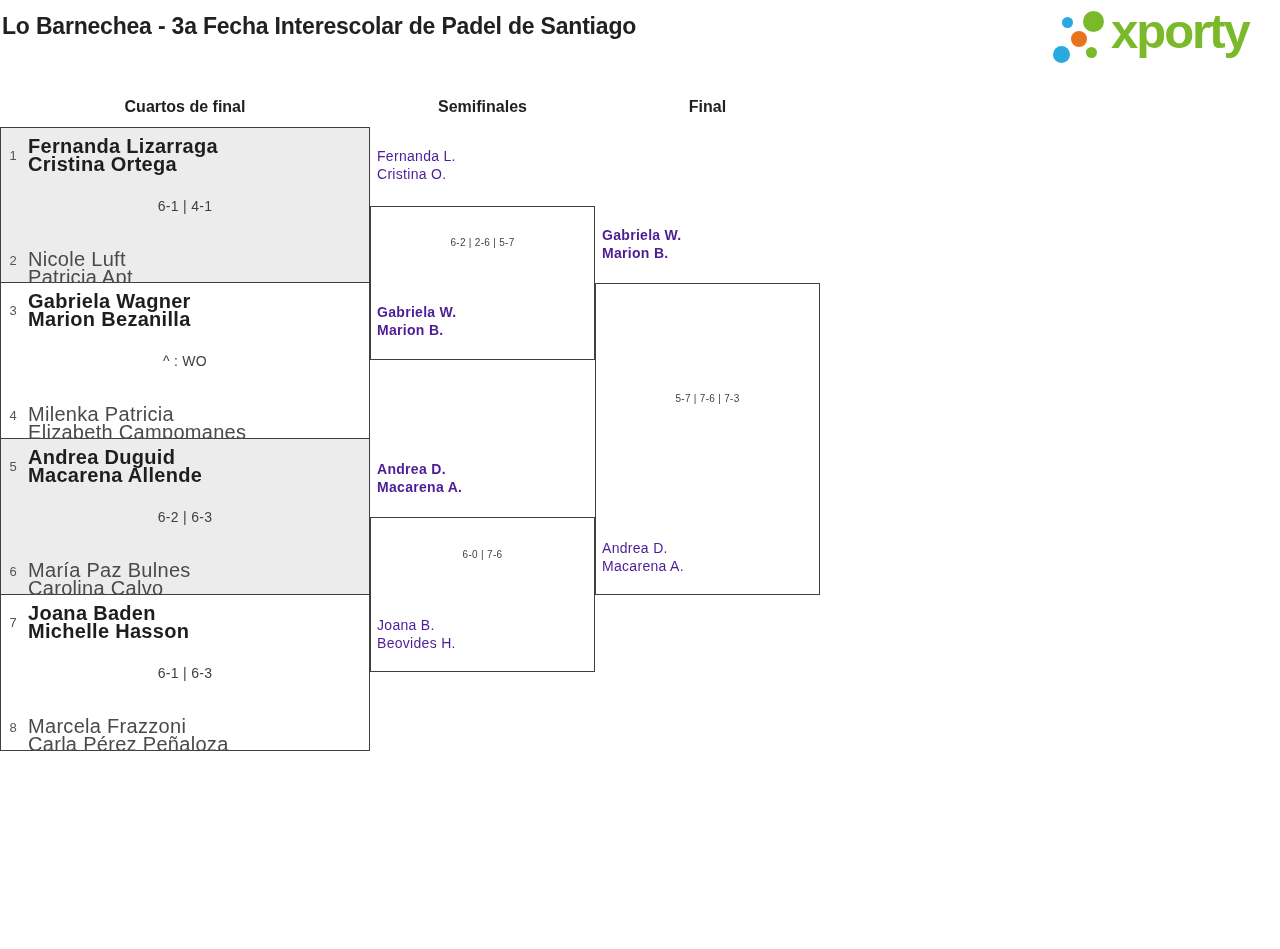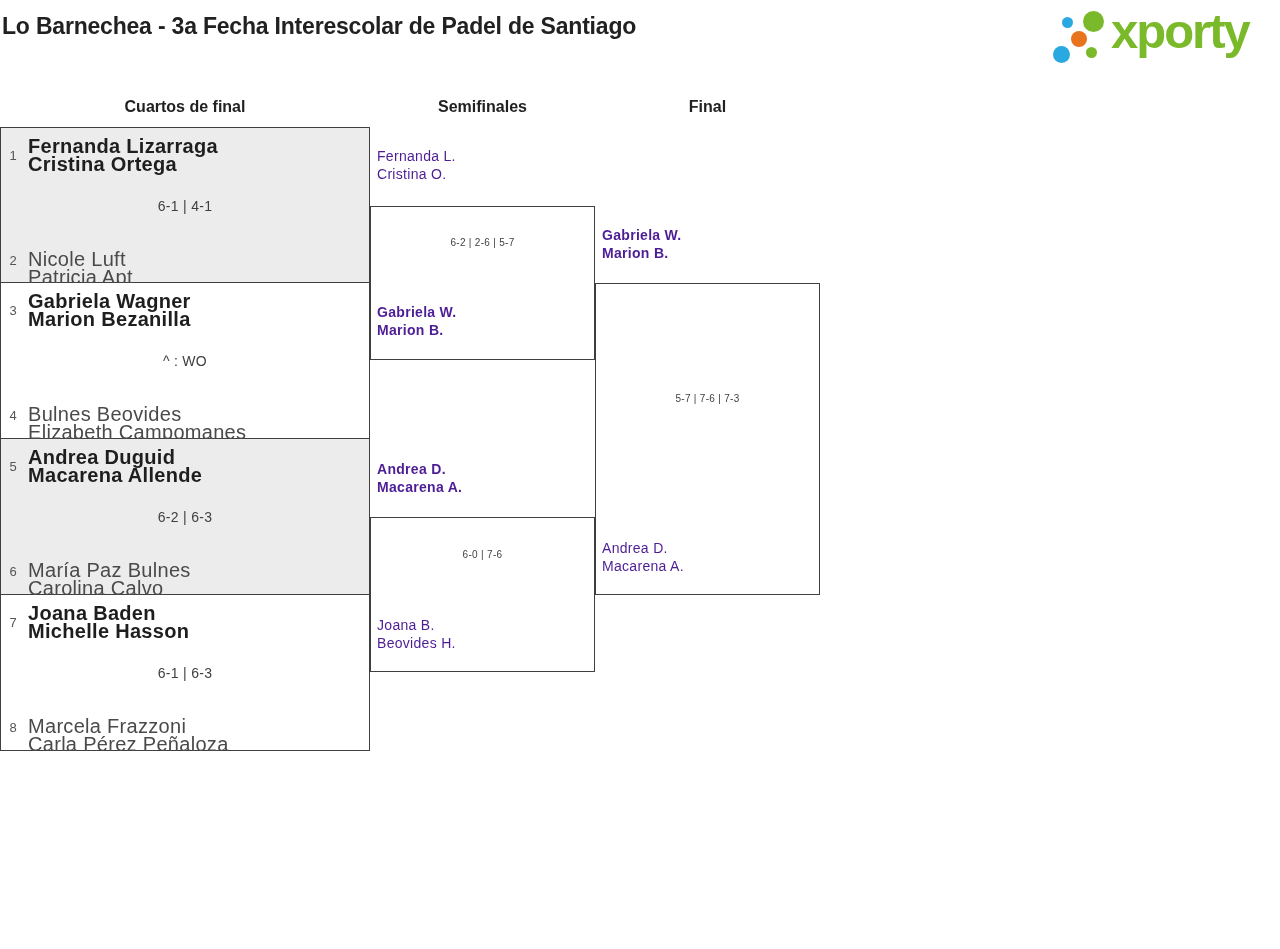--- a/index.html
+++ b/index.html
@@ -94,21 +94,21 @@
     <div class="score">6-1 | 4-1</div>
     <div class="seed s-bot">2</div>
     <div class="team t-bot"><span>Nicole Luft</span><br><span>Patricia Apt</span></div>
   </div>
 
   <div class="qf qf2 nt">
     <div class="seed s-top">3</div>
     <div class="team t-top winner"><span>Gabriela Wagner</span><br><span>Marion Bezanilla</span></div>
     <div class="score">^ : WO</div>
     <div class="seed s-bot">4</div>
-    <div class="team t-bot"><span>Bulnes Beovides</span><br><span>Elizabeth Campomanes</span></div>
+    <div class="team t-bot"><span>Milenka Patricia</span><br><span>Elizabeth Campomanes</span></div>
   </div>
 
   <div class="qf qf3 nt gray">
     <div class="seed s-top">5</div>
     <div class="team t-top winner"><span>Andrea Duguid</span><br><span>Macarena Allende</span></div>
     <div class="score">6-2 | 6-3</div>
     <div class="seed s-bot">6</div>
     <div class="team t-bot"><span>María Paz Bulnes</span><br><span>Carolina Calvo</span></div>
   </div>
 

